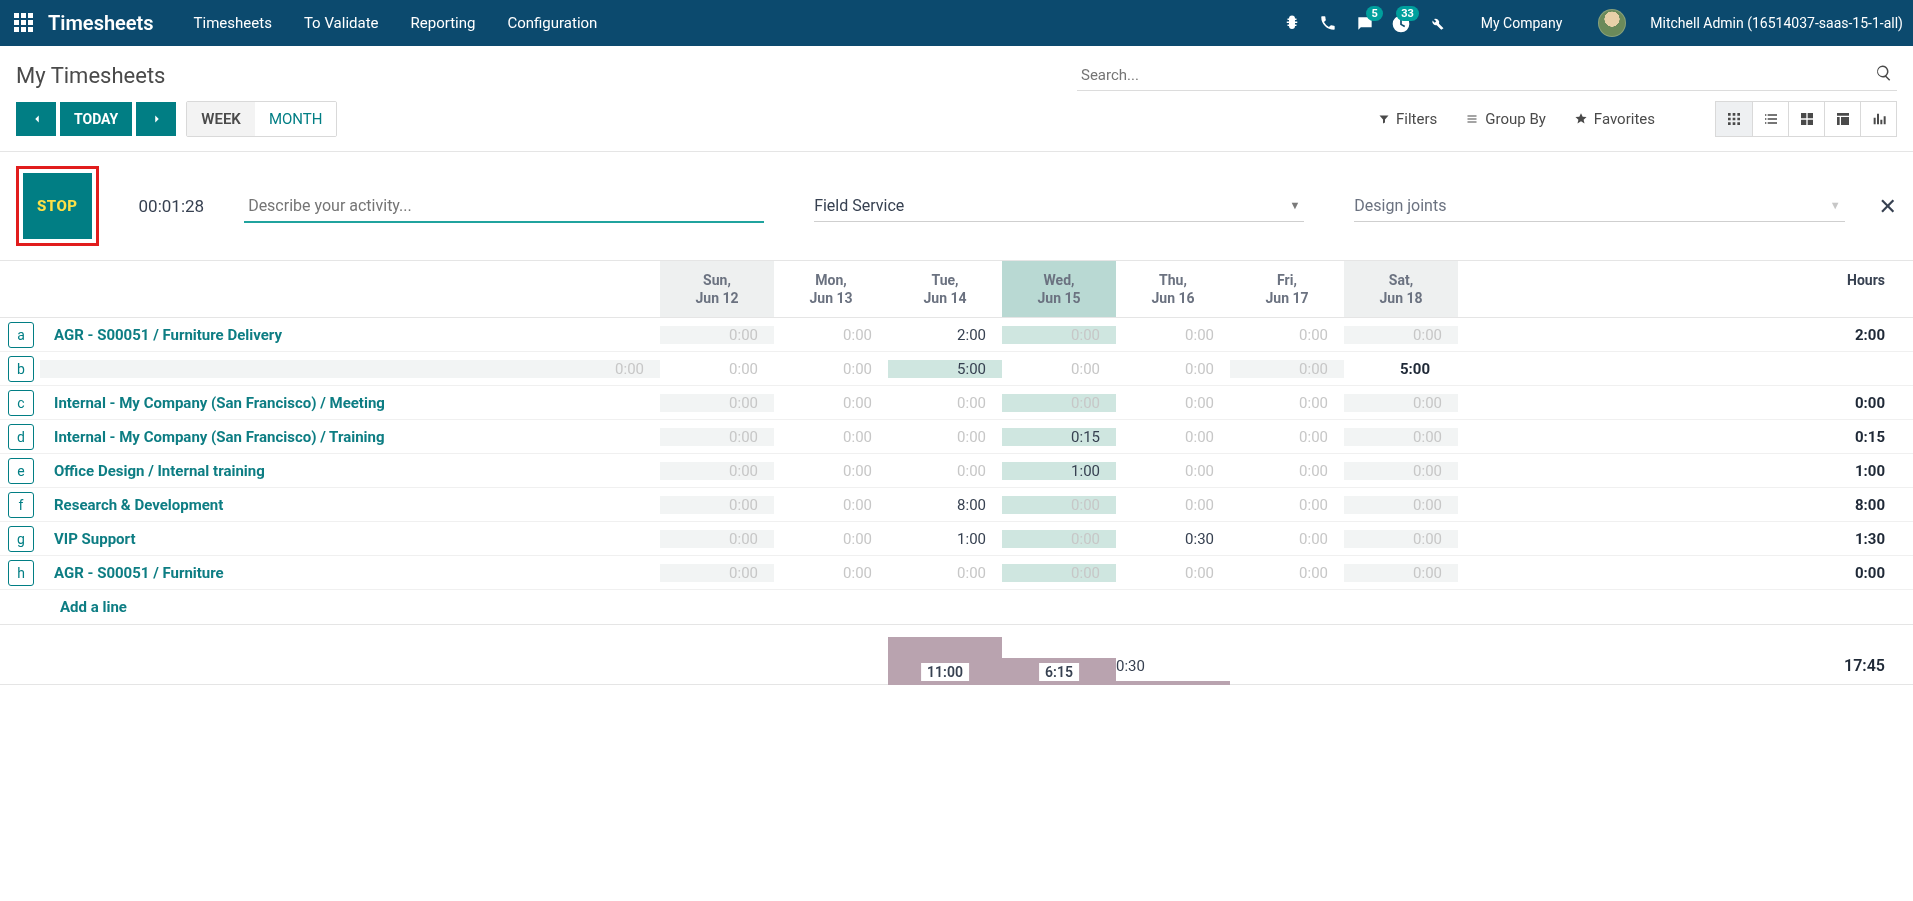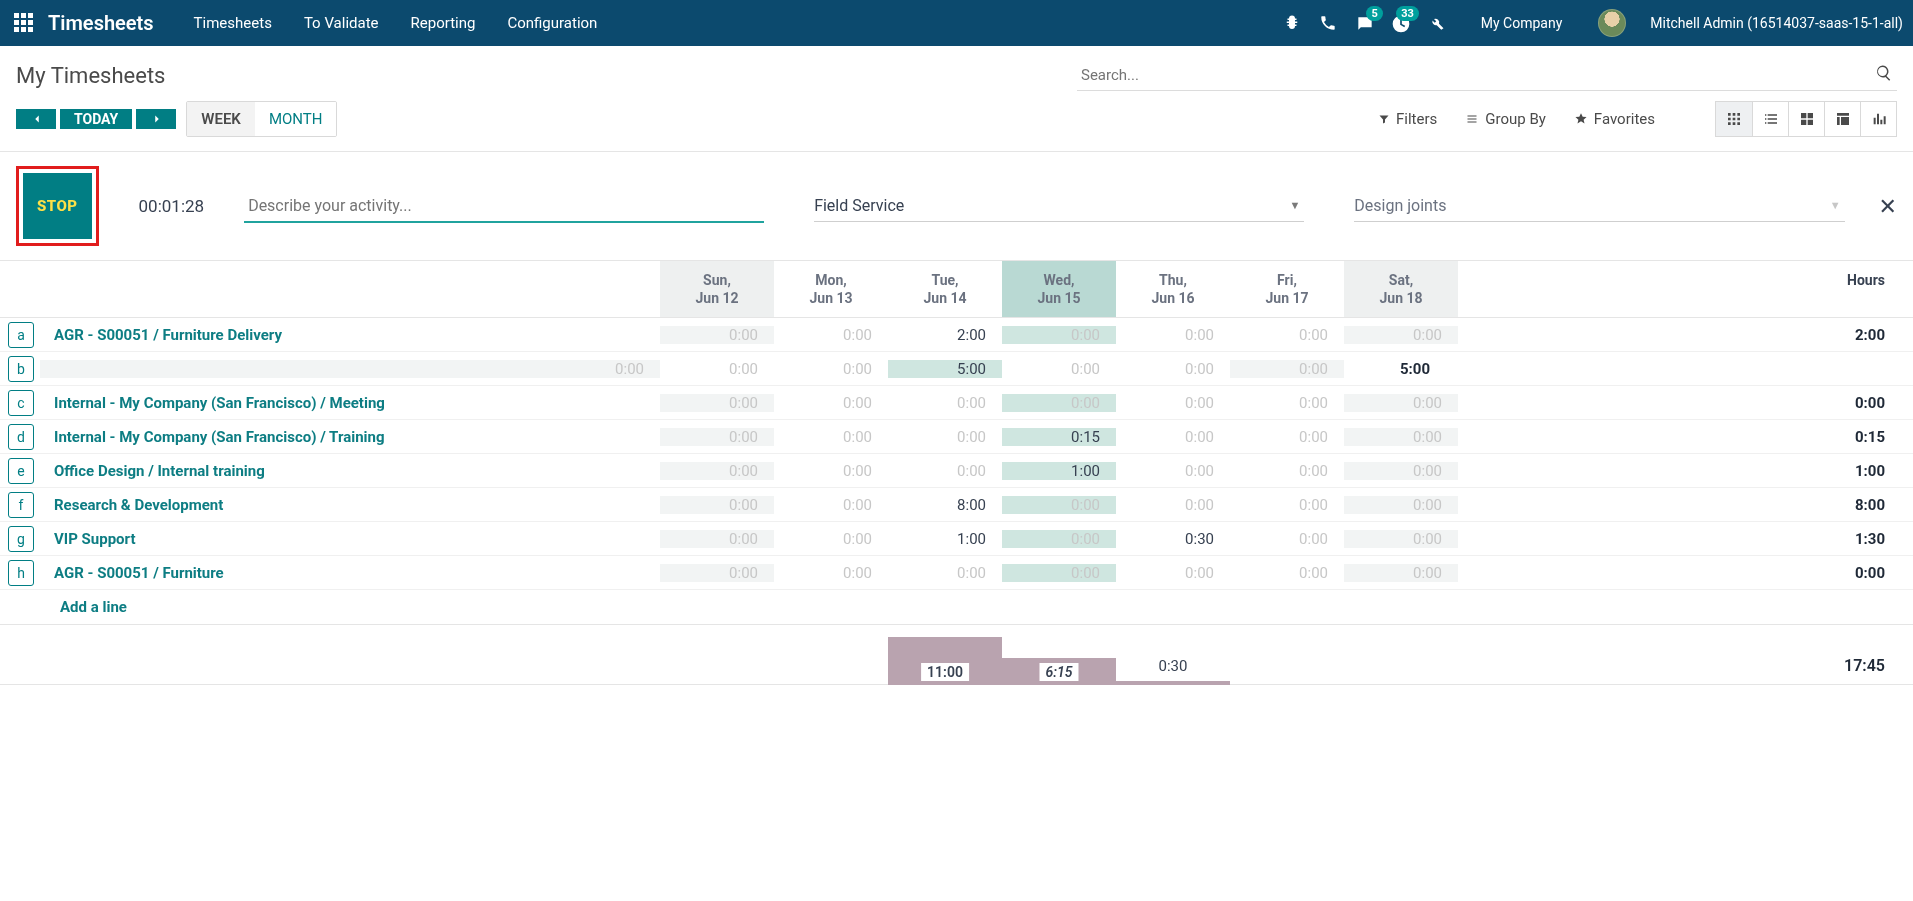--- a/index.html
+++ b/index.html
@@ -21,21 +21,21 @@
 
 
 .row2 { display:flex; align-items:center; padding:14px 16px 10px 16px; }
 .page-title { font-size:22px; color:#4a4a4a; }
 .search-wrap { flex:1; margin-left:auto; max-width:820px; position:relative; }
 .search-input { width:100%; border:none; border-bottom:1px solid #dcdcdc; padding:6px 30px 6px 4px; font-size:15px; color:#6b7280; }
 .search-ico { position:absolute; right:4px; top:4px; }
 
 
 .row3 { display:flex; align-items:center; padding:0 16px 14px 16px; border-bottom:1px solid #e5e5e5; }
-.btn-teal { background:#0b7285; background:#017e84; color:#fff; border:none; height:20px; padding:0 14px; font-weight:700; font-size:14px; cursor:pointer; }
+.btn-teal { background:#0b7285; background:#017e84; color:#fff; border:none; height:34px; padding:0 14px; font-weight:700; font-size:14px; cursor:pointer; }
 .btn-group-nav { display:flex; gap:4px; margin-right:10px; }
 .btn-arrow { width:40px; }
 .range-toggle { border:1px solid #d9d9d9; border-radius:2px; overflow:hidden; display:flex; margin-right:auto; }
 .range-toggle button { border:none; background:#fff; height:34px; padding:0 14px; font-size:15px; color:#017e84; cursor:pointer; }
 .range-toggle button.active { background:#f3f3f3; color:#4a4a4a; font-weight:600; }
 .search-opts { display:flex; gap:28px; align-items:center; color:#4a4a4a; font-size:15px; }
 .search-opts span{display:flex;align-items:center;gap:6px;cursor:pointer;}
 .view-switch { display:flex; border:1px solid #d9d9d9; margin-left:60px; }
 .view-switch button{ width:36px;height:34px;border:none;background:#fff;border-left:1px solid #d9d9d9;display:flex;align-items:center;justify-content:center;cursor:pointer;}
 .view-switch button:first-child{border-left:none;}
@@ -64,21 +64,21 @@
 .rlabel { color:#0b6e74; color:#0d7d83; font-size:15px; font-weight:700; padding-left:14px;}
 .cell { text-align:right; padding-right:16px; color:#c7c7c7; font-size:15px;}
 .cell.nonzero{ color:#374151; }
 .cell.total{ font-weight:700; color:#1f2937; padding-right:28px;}
 .cell.weekend{ background:#f2f4f4;}
 .cell.today{ background:#cfe6e0; }
 .addline { color:#0d7d83; font-weight:700; padding:8px 8px 8px 60px; font-size:15px; cursor:pointer; border-bottom:1px solid #e5e5e5; }
 
 
 .footer-row { display:grid; grid-template-columns: 660px repeat(7,114px) 1fr; height:60px; align-items:end; border-bottom:1px solid #e5e5e5; position:relative;}
-.bar-cell{ display:flex; flex-direction:column; align-items:center; justify-content:flex-end; height:60px; }
+.bar-cell{ display:flex; flex-direction:column; align-items:flex-start; justify-content:flex-end; height:60px; }
 .bar { width:100%; background:#b9a3af; position:relative;}
 .bar .bar-label{ position:absolute; bottom:4px; left:50%; transform:translateX(-50%); background:#fff; padding:1px 6px; font-size:14px; color:#374151; font-weight:600;}
 .plain-total{ font-size:15px; color:#374151; padding-bottom:6px;}
 .grand-total{ text-align:right; padding-right:28px; font-size:16px; color:#1f2937; font-weight:600; align-self:center; padding-top:20px;}
 
 svg{display:block;}
 .ico{fill:#4a4a4a;}
 .ico-w{fill:#fff;}
 </style>
 </head>
@@ -348,21 +348,21 @@
   <div class="footer-row" id="footer-row">
       <div></div>
       <div class="bar-cell"></div>
       <div class="bar-cell"></div>
       <div class="bar-cell">
         <div class="bar" style="height: 48px;">
           <div class="bar-label">11:00</div>
         </div>
       </div>
       <div class="bar-cell">
-        <div class="bar" style="height: 27px; font-style: italic;">
+        <div class="bar" style="height: 27px;">
           <div class="bar-label">6:15</div>
         </div>
       </div>
       <div class="bar-cell">
         <div class="plain-total">0:30</div>
         <div class="bar" style="height: 4px;"></div>
       </div>
       <div class="bar-cell"></div>
       <div class="bar-cell"></div>
       <div class="grand-total">17:45</div>

